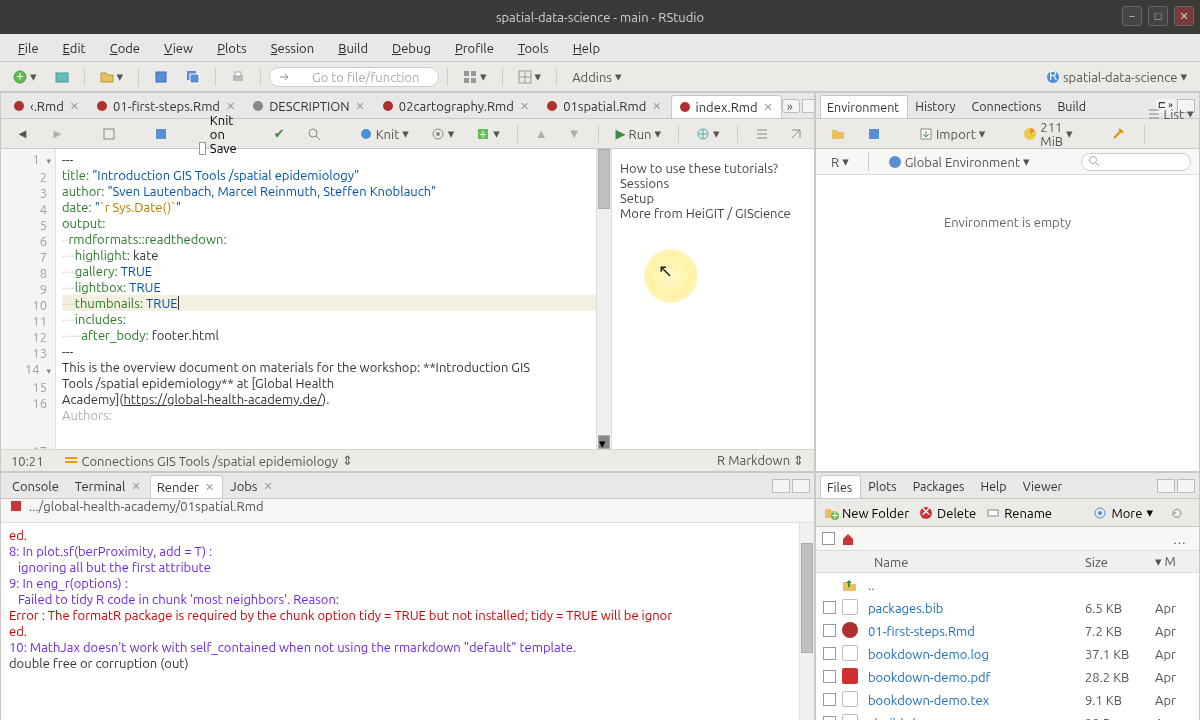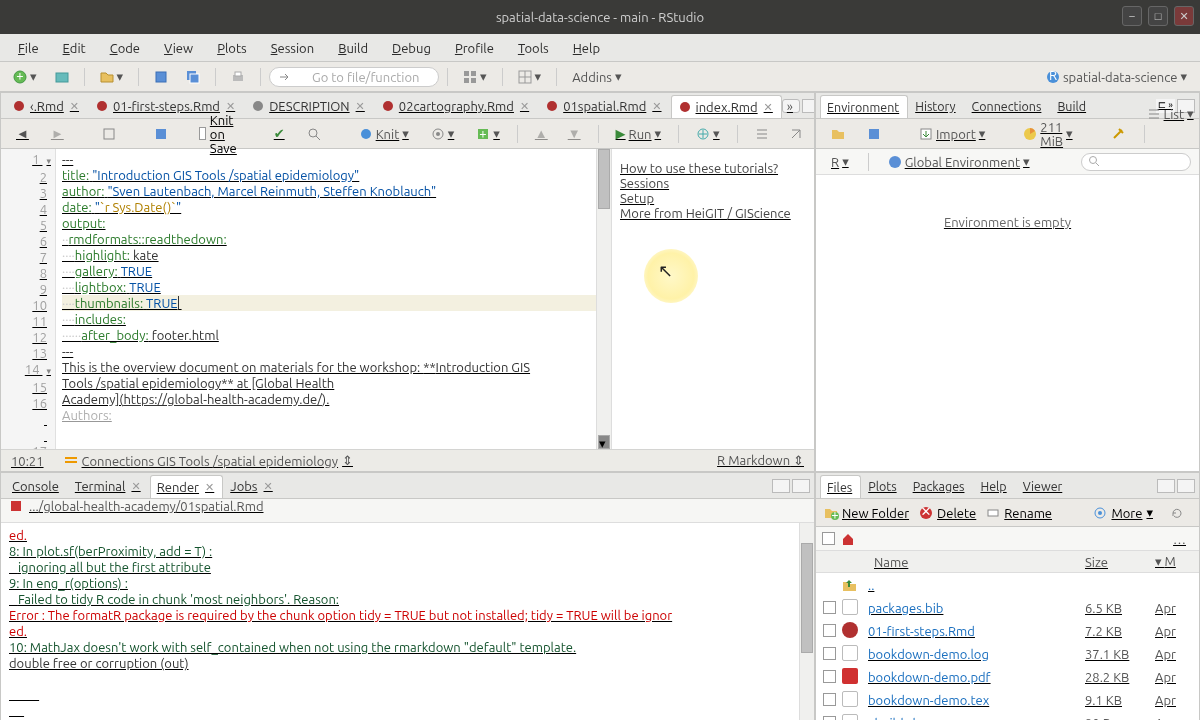--- a/index.html
+++ b/index.html
@@ -17,34 +17,34 @@
 
 
 .toolbar { height:30px; background:#eceae6; border-bottom:1px solid #c8c8c6; display:flex; align-items:center; gap:4px; padding:0 6px; }
 .tbtn { padding:3px 6px; border:1px solid transparent; border-radius:3px; display:flex; align-items:center; gap:3px; color:#555; }
 .icon { width:14px; height:14px; display:inline-block; }
 .sep { width:1px; height:18px; background:#ccc; margin:0 4px; }
 .gotofile { border:1px solid #ccc; background:#fff; border-radius:10px; padding:2px 8px; color:#aaa; width:170px; display:flex; align-items:center; gap:20px; }
 .toolbar .right { margin-left:auto; display:flex; align-items:center; gap:4px; }
 
 
-.grid { display:grid; grid-template-columns:815px 385px; grid-template-rows:380px 310px; height:549px;text-decoration:underline; }
+.grid { display:grid; grid-template-columns:815px 385px; grid-template-rows:380px 310px; height:549px; }
 
 
 .pane { border:1px solid #c8c8c6; background:#fff; display:flex; flex-direction:column; overflow:hidden; }
 .tabstrip { height:26px; background:#e8e8e6; display:flex; align-items:center; border-bottom:1px solid #c8c8c6; padding-left:4px; gap:0; }
 .tab { padding:4px 8px 4px 6px; border:1px solid transparent; border-bottom:none; display:flex; align-items:center; gap:4px; color:#333; white-space:nowrap; font-size:12.5px; }
 .tab.active { background:#fff; border-color:#c8c8c6; border-radius:3px 3px 0 0; position:relative; top:1px; }
 .tab .x { color:#999; font-size:11px; margin-left:2px; }
 .minmax { margin-left:auto; display:flex; gap:2px; padding-right:4px; }
 .minmax div { width:18px; height:14px; border:1px solid #bbb; background:#f4f4f4; }
 
 .subbar { height:30px; background:#eceae6; border-bottom:1px solid #c8c8c6; display:flex; align-items:center; gap:8px; padding:0 8px; }
 .subbar .right { margin-left:auto; display:flex; align-items:center; gap:6px; }
-.chk { display:flex; align-items:center; gap:4px; }
+.chk { display:flex; align-items:flex-end; gap:4px; }
 
 
 .editor-wrap { display:grid; grid-template-columns:610px 1fr; flex:1; overflow:hidden; }
 .editor { display:flex; font-family:"DejaVu Sans Mono","Consolas",monospace; font-size:13px; overflow:hidden; position:relative; }
 .gutter { width:55px; background:#f5f5f5; border-right:1px solid #e0e0e0; text-align:right; padding:2px 8px 2px 0; color:#a0a0a0; line-height:16px; }
 .gutter .fold { color:#888; font-size:9px; position:relative; left:4px; }
 .code { padding:2px 6px; line-height:16px; white-space:pre; color:#333; flex:1; }
 .code .delim { color:#333; }
 .code .key { color:#2a7a2a; }
 .code .str { color:#0451a5; }
@@ -61,21 +61,21 @@
 .outline .hlcircle { position:absolute; width:54px; height:54px; border-radius:50%; background:radial-gradient(#fff8c8,#fff2a8 60%,rgba(255,240,160,0)); left:32px; top:100px; }
 .outline .cursor { position:absolute; left:46px; top:114px; font-size:18px; color:#222; }
 
 
 .statusbar { height:22px; background:#ecebe7; border-top:1px solid #d4d4d2; display:flex; align-items:center; padding:0 10px; font-size:12px; color:#555; }
 .statusbar .rt { margin-left:auto; }
 
 
 .console-body { flex:1; font-family:"DejaVu Sans Mono","Consolas",monospace; font-size:12.5px; padding:4px 8px; color:#333; white-space:pre-wrap; overflow:hidden; position:relative; line-height:16px; }
 .console-body .err { color:#c00; }
-.console-body .warn { color:#14532d; }
+.console-body .warn { color:#6d28d9; }
 .pathbar { height:24px; background:#f6f6f4; border-bottom:1px solid #ddd; display:flex; padding:0 8px; font-size:12px; color:#555; gap:6px; }
 
 
 .env-sub { height:30px; background:#eceae6; border-bottom:1px solid #c8c8c6; display:flex; align-items:center; gap:8px; padding:0 8px; }
 .env-body { flex:1; display:flex; align-items:flex-start; justify-content:center; padding-top:40px; color:#666; }
 .scopebar { height:26px; background:#f7f7f5; border-bottom:1px solid #ddd; display:flex; align-items:center; padding:0 8px; gap:8px; }
 .searchbox { border:1px solid #ccc; border-radius:10px; padding:1px 6px; width:110px; display:flex; align-items:center; gap:4px; color:#aaa; background:#fff; }
 
 
 .files-tools { height:28px; background:#eceae6; border-bottom:1px solid #c8c8c6; display:flex; align-items:center; gap:10px; padding:0 8px; font-size:12.5px; }

